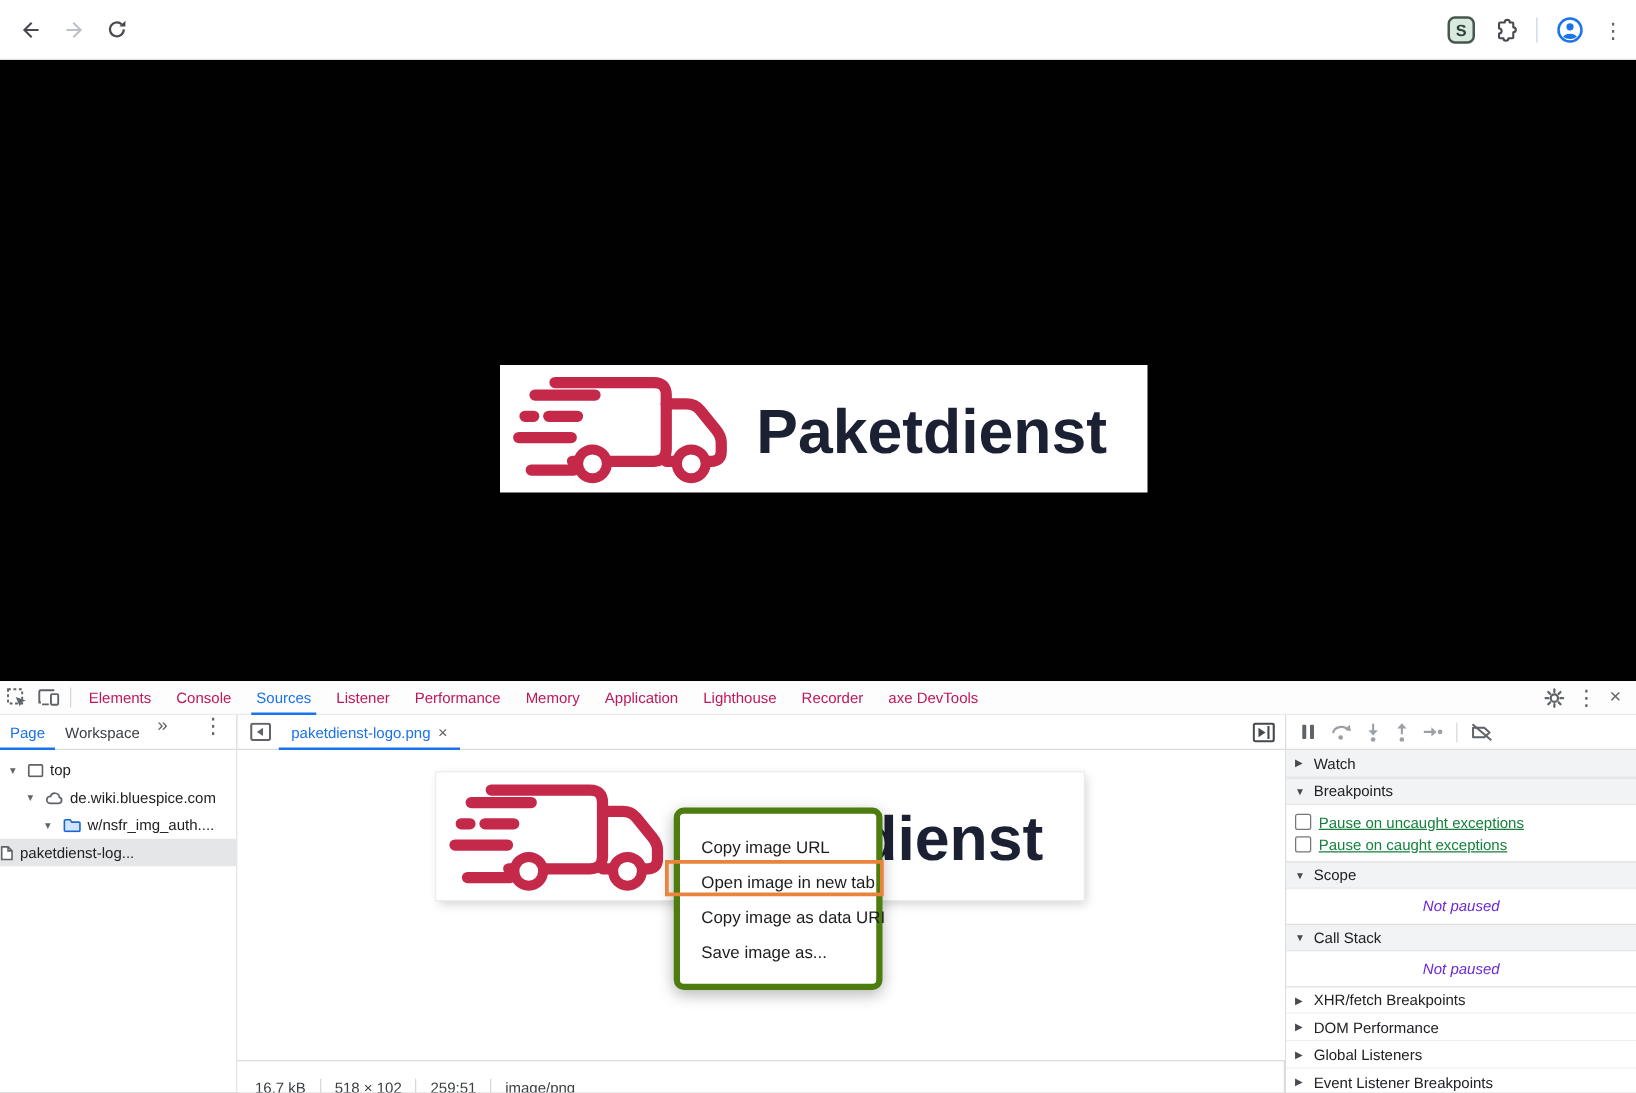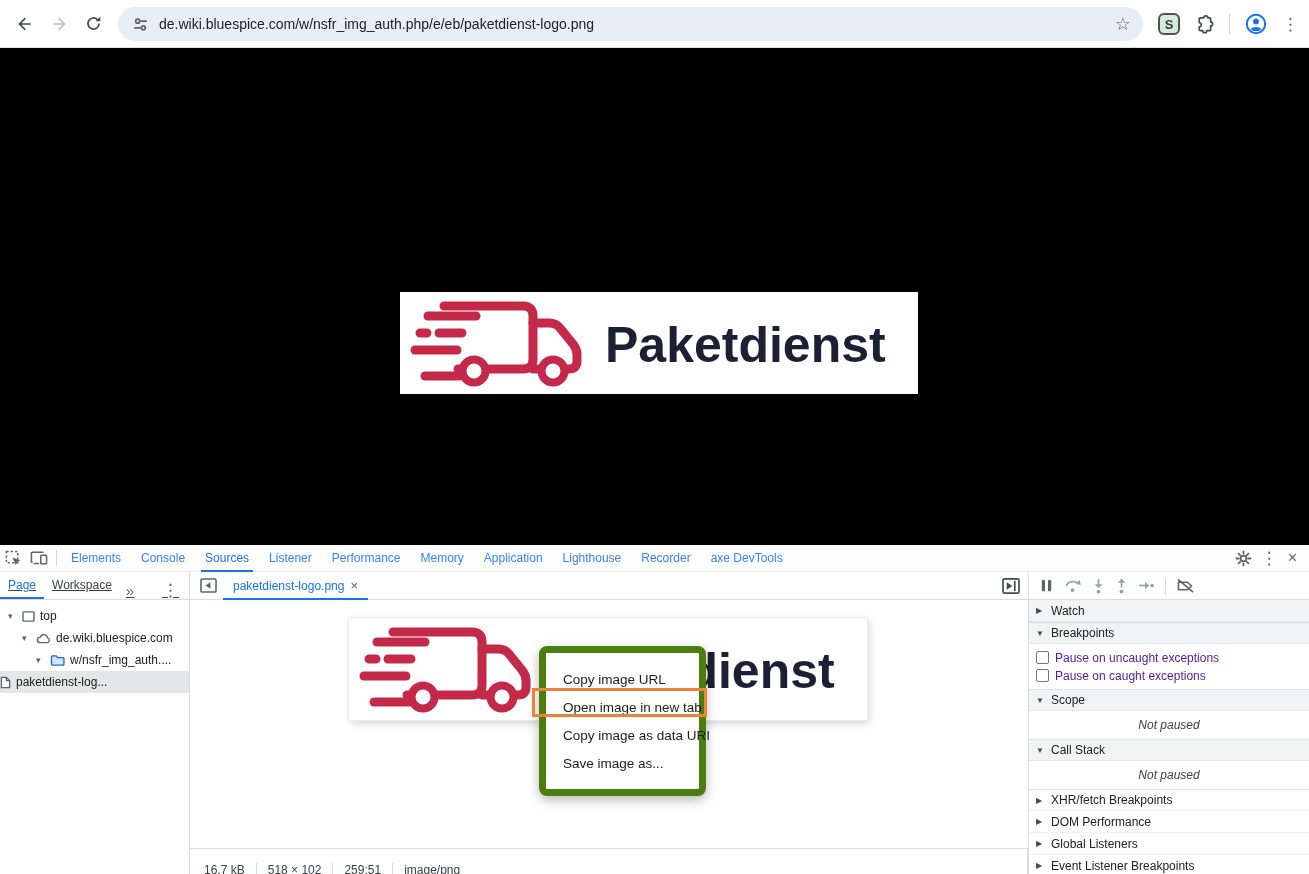--- a/index.html
+++ b/index.html
@@ -21,28 +21,28 @@
   
   .viewport { position:absolute; left:0; top:48px; width:1309px; height:497px; background:#010101; }
   .logo-box { position:absolute; left:400px; top:244px; width:518px; height:102px; background:#ffffff; }
   .logo-box svg, .preview-img svg { display:block; width:100%; height:100%; }
 
   
   .devtools { position:absolute; left:0; top:545px; width:1309px; height:329px; background:#fff; font-size:12px; color:#3c4043; }
   .rowA { position:absolute; left:0; top:0; width:1309px; height:27px; background:#fdfdfd; border-bottom:1px solid #ebebeb; display:flex; align-items:center; }
   .rowA .icnbtn { width:26px; height:26px; display:flex; align-items:center; justify-content:center; flex:0 0 auto; }
   .vdiv { width:1px; height:16px; background:#d6d8db; margin:0 4px; flex:0 0 auto; }
-  .ptab { padding:0 10px; height:27px; display:flex; align-items:center; color:#3b82f6; position:relative; white-space:nowrap; }
+  .ptab { padding:0 10px; height:27px; display:flex; align-items:center; color:#be185d; position:relative; white-space:nowrap; }
   .ptab.active { color:#1a73e8; }
   .ptab.active::after { content:""; position:absolute; left:6px; right:6px; bottom:0; height:2px; background:#1a73e8; }
   .rowA-right { margin-left:auto; display:flex; align-items:center; gap:4px; padding-right:6px; }
   .rowA-right .x { font-size:16px; color:#5f6368; padding:0 6px; }
 
   .rowB { position:absolute; left:0; top:27px; width:1309px; height:28px; display:flex; }
-  .rowB-left { width:190px; height:28px; border-right:1px solid #dadce0; border-bottom:1px solid #dadce0; display:flex; align-items:flex-end;text-decoration:underline; }
+  .rowB-left { width:190px; height:28px; border-right:1px solid #dadce0; border-bottom:1px solid #dadce0; display:flex; align-items:flex-start; }
   .stab { padding:0 8px; height:28px; display:flex; align-items:center; position:relative; color:#3c4043; }
   .stab.active { color:#1a73e8; }
   .stab.active::after { content:""; position:absolute; left:0; right:0; bottom:0; height:2px; background:#1a73e8; }
   .morechev { color:#5f6368; font-size:15px; padding:0 6px; }
   .rowB-left .kebab { margin-left:auto; padding-right:10px; }
   .rowB-mid { flex:1; height:28px; border-bottom:1px solid #dadce0; display:flex; align-items:center; }
   .collapse-ic { margin:0 6px 0 10px; }
   .filetab { height:28px; display:flex; align-items:center; gap:6px; padding:0 10px; position:relative; color:#1a73e8; background:#fff; }
   .filetab::after { content:""; position:absolute; left:0; right:0; bottom:0; height:2px; background:#1a73e8; }
   .filetab .x { color:#5f6368; font-size:13px; }
@@ -63,28 +63,28 @@
   
   .statusbar { position:absolute; left:190px; top:303px; width:838px; height:42px; border-top:1px solid #dadce0; border-right:1px solid #dadce0; background:#fff; display:flex; align-items:center; padding-left:14px; color:#3c4043; }
   .statusbar .sep { width:1px; height:14px; background:#d6d8db; margin:0 11px; }
 
   
   .rpanel { position:absolute; left:1028px; top:55px; width:281px; height:274px; border-left:1px solid #dadce0; background:#fff; }
   .sec-h { height:22px; background:#f1f3f4; border-top:1px solid #e0e0e0; border-bottom:1px solid #e7e7e7; display:flex; align-items:center; gap:6px; padding-left:7px; color:#202124; }
   .sec-h:first-child { border-top:none; }
   .sec-r { height:22px; background:#fff; border-bottom:1px solid #f0f0f0; display:flex; align-items:center; gap:6px; padding-left:7px; color:#202124; }
   .tri-s { font-size:8px; color:#474b4f; width:9px; }
-  .cbrow { height:19px; display:flex; align-items:center; gap:6px; padding-left:7px; color:#4c1d95; }
+  .cbrow { height:19px; display:flex; align-items:center; gap:6px; padding-left:7px; color:#15803d;text-decoration:underline; }
   .cbrow:first-of-type { padding-top:2px; }
   .cb { width:13px; height:13px; border:1px solid #767676; border-radius:2px; background:#fff; flex:0 0 auto; }
-  .notpaused { height:28px; display:flex; align-items:center; justify-content:center; font-style:italic; color:#404040; }
+  .notpaused { height:28px; display:flex; align-items:center; justify-content:center; font-style:italic; color:#6d28d9; }
   .bp-pad { padding:3px 0 4px 0; }
 
   
-  .ctxmenu { position:absolute; left:539px; top:646px; width:167px; background:#ffffff; border:7px solid #4d7c0f; border-radius:8px; box-shadow:0 4px 12px rgba(0,0,0,.28); padding:12px 0; z-index:50; font-size:13.5px; color:#1c1c1c; font-family:"Liberation Sans",sans-serif; }
+  .ctxmenu { position:absolute; left:539px; top:646px; width:167px; background:#ffffff; border:5px solid #4d7c0f; border-radius:8px; box-shadow:0 4px 12px rgba(0,0,0,.28); padding:12px 0; z-index:50; font-size:13.5px; color:#1c1c1c; font-family:"Liberation Sans",sans-serif; }
   .ctxmenu .mi { height:28px; display:flex; align-items:center; padding-left:17px; white-space:nowrap; }
   .hlbox { position:absolute; left:532px; top:688px; width:175px; height:29px; border:3px solid #e8843c; z-index:60; }
 
   svg { display:block; }
 </style>
 </head>
 <body>
 
 <svg width="0" height="0" style="position:absolute">
   <defs>
@@ -112,32 +112,20 @@
     <div class="navbtn">
       <svg width="20" height="20" viewBox="0 0 24 24">
           <path fill="#bdc1c6" d="M5,11h11.2l-5.3-5.3 1.4-1.4L20,12l-7.7,7.7-1.4-1.4 5.3-5.3H5z"></path>
         </svg>
     </div>
     <div class="navbtn">
       <svg width="19" height="19" viewBox="0 0 24 24">
         <path d="M19,12 a7,7 0 1 1 -2.05,-4.95" stroke="#46494d" stroke-width="2.2" fill="none"></path>
         <path fill="#46494d" d="M20.6,3.2 v6 h-6 z"></path>
       </svg>
-    </div>
-    <div class="omnibox">
-      <svg width="17" height="17" viewBox="0 0 18 18">
-        <g stroke="#5f6368" stroke-width="1.8" fill="none" stroke-linecap="round">
-          <circle cx="6" cy="5.5" r="2.1"></circle>
-            <line x1="9.5" y1="5.5" x2="15" y2="5.5"></line>
-          <circle cx="12" cy="12.5" r="2.1"></circle>
-            <line x1="3" y1="12.5" x2="8.5" y2="12.5"></line>
-        </g>
-      </svg>
-      <div class="url">de.wiki.bluespice.com/w/nsfr_img_auth.php/e/eb/paketdienst-logo.png</div>
-      <div class="star">☆</div>
     </div>
     <div class="tb-right">
       <div class="ext-s">S</div>
       <svg width="21" height="21" viewBox="0 0 24 24">
         <path d="M9,4.5 h2.2 a2.3,2.3 0 0 1 4.6,0 H18 a1,1 0 0 1 1,1 V9 a2.3,2.3 0 0 1 0,4.6 V18 a1,1 0 0 1 -1,1 h-3.4 a2.3,2.3 0 0 1 -4.6,0 H7 a1,1 0 0 1 -1,-1 v-3.4 a2.3,2.3 0 0 0 0,-4.6 V5.5 a1,1 0 0 1 1,-1 z" stroke="#46494d" stroke-width="1.9" fill="none" stroke-linejoin="round"></path>
       </svg>
       <div class="tb-div"></div>
       <svg width="24" height="24" viewBox="0 0 24 24">
         <circle cx="12" cy="12" r="9.2" stroke="#1a73e8" stroke-width="2" fill="none"></circle>
         <circle cx="12" cy="9.4" r="2.9" fill="#1a73e8"></circle>

